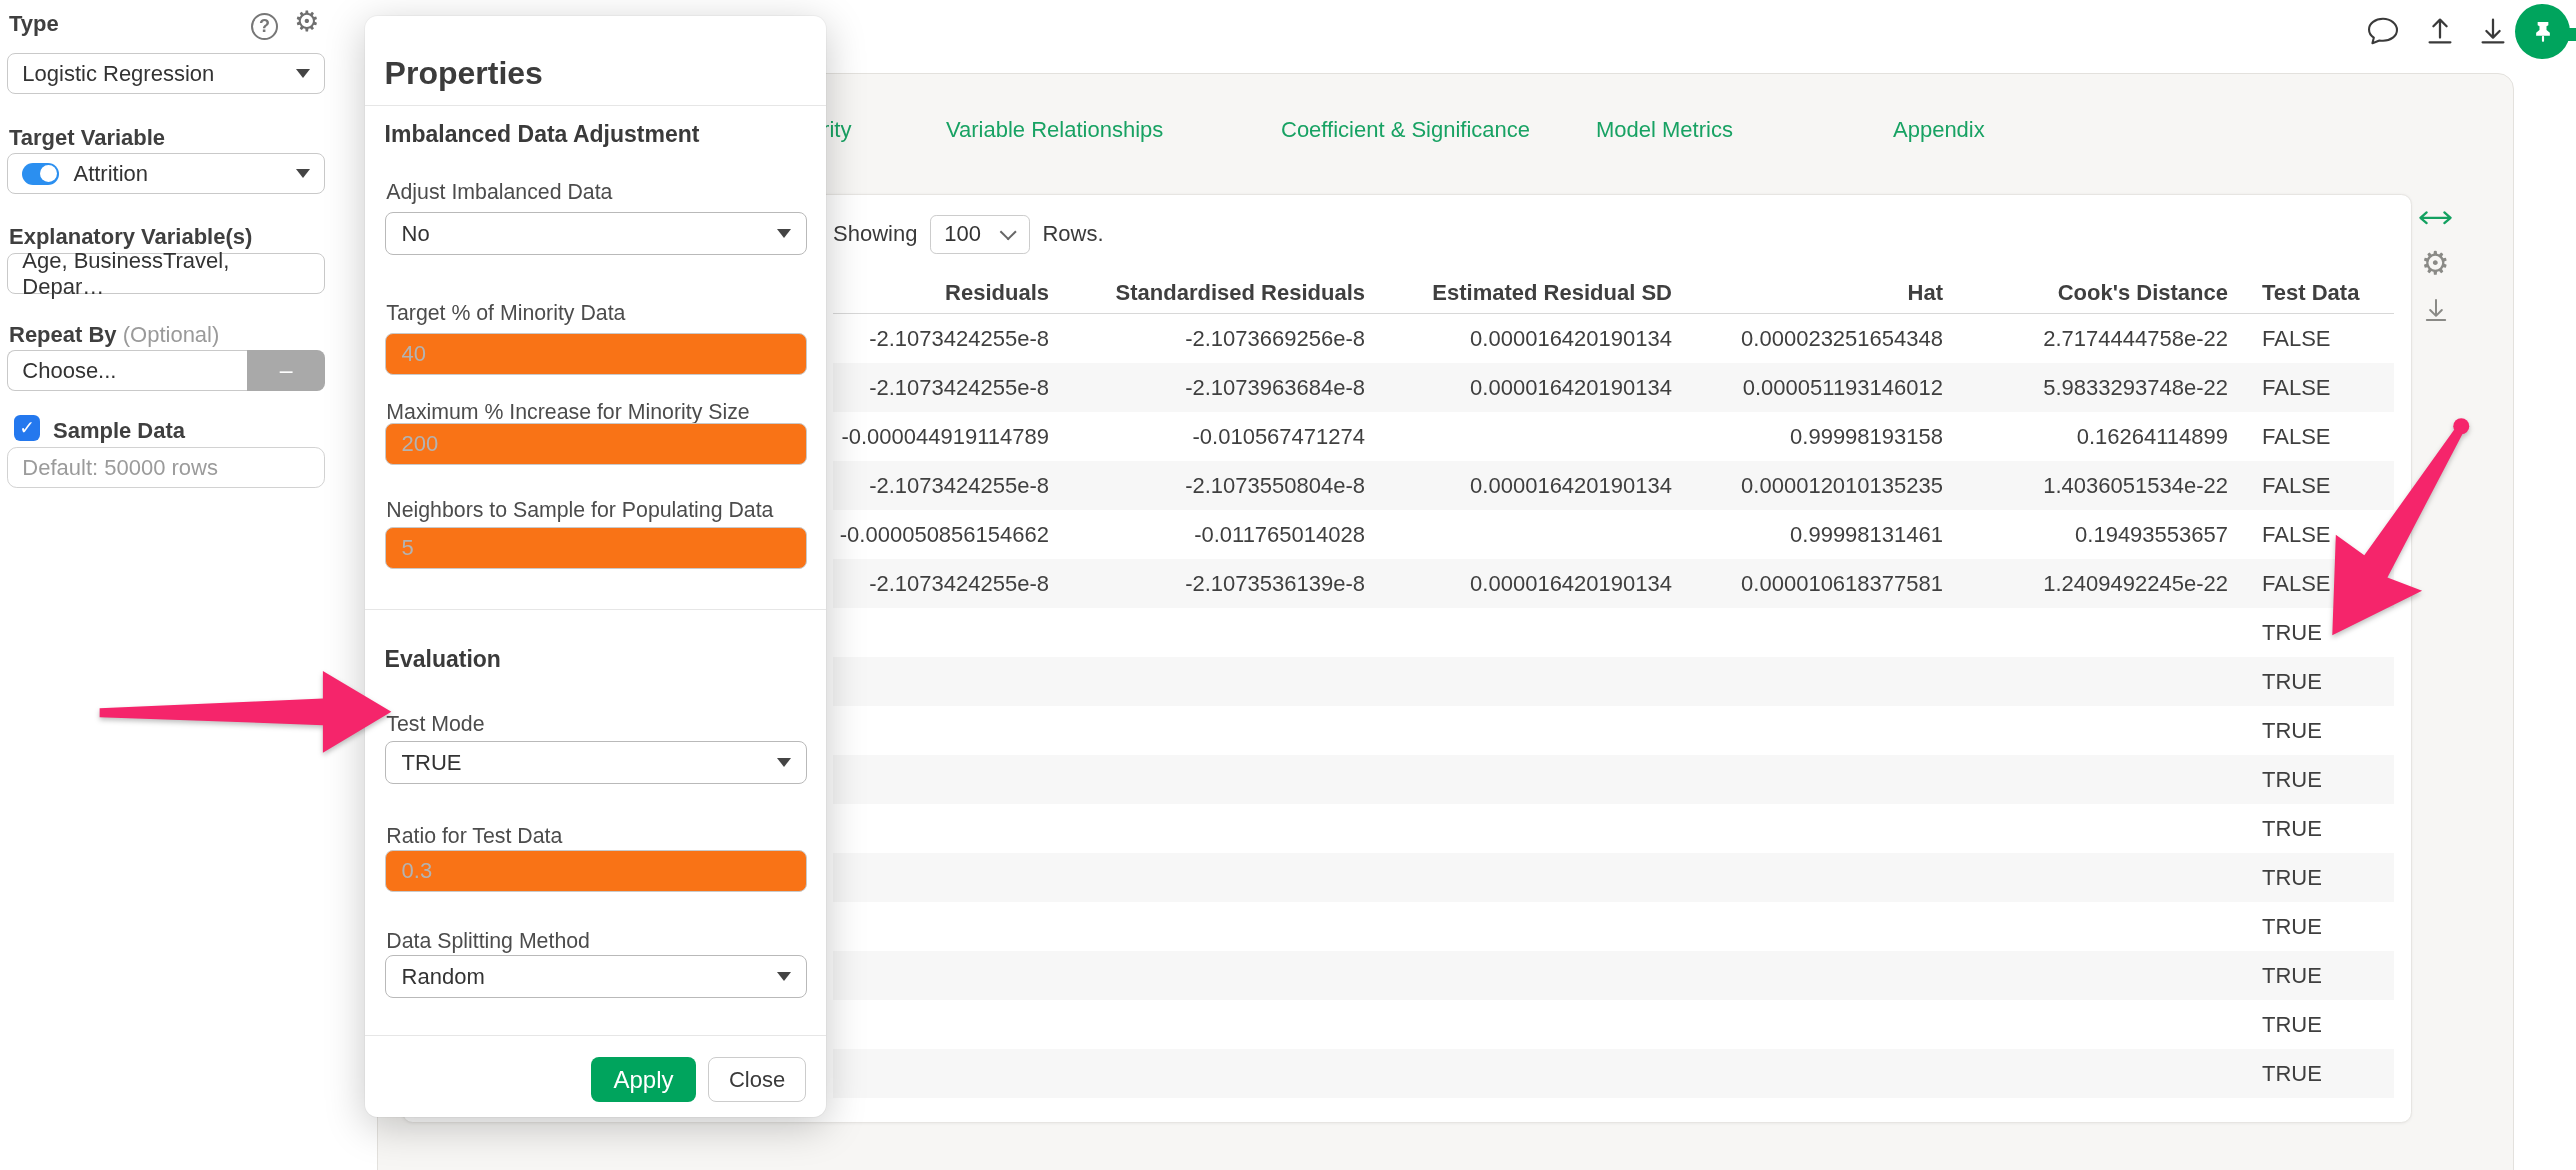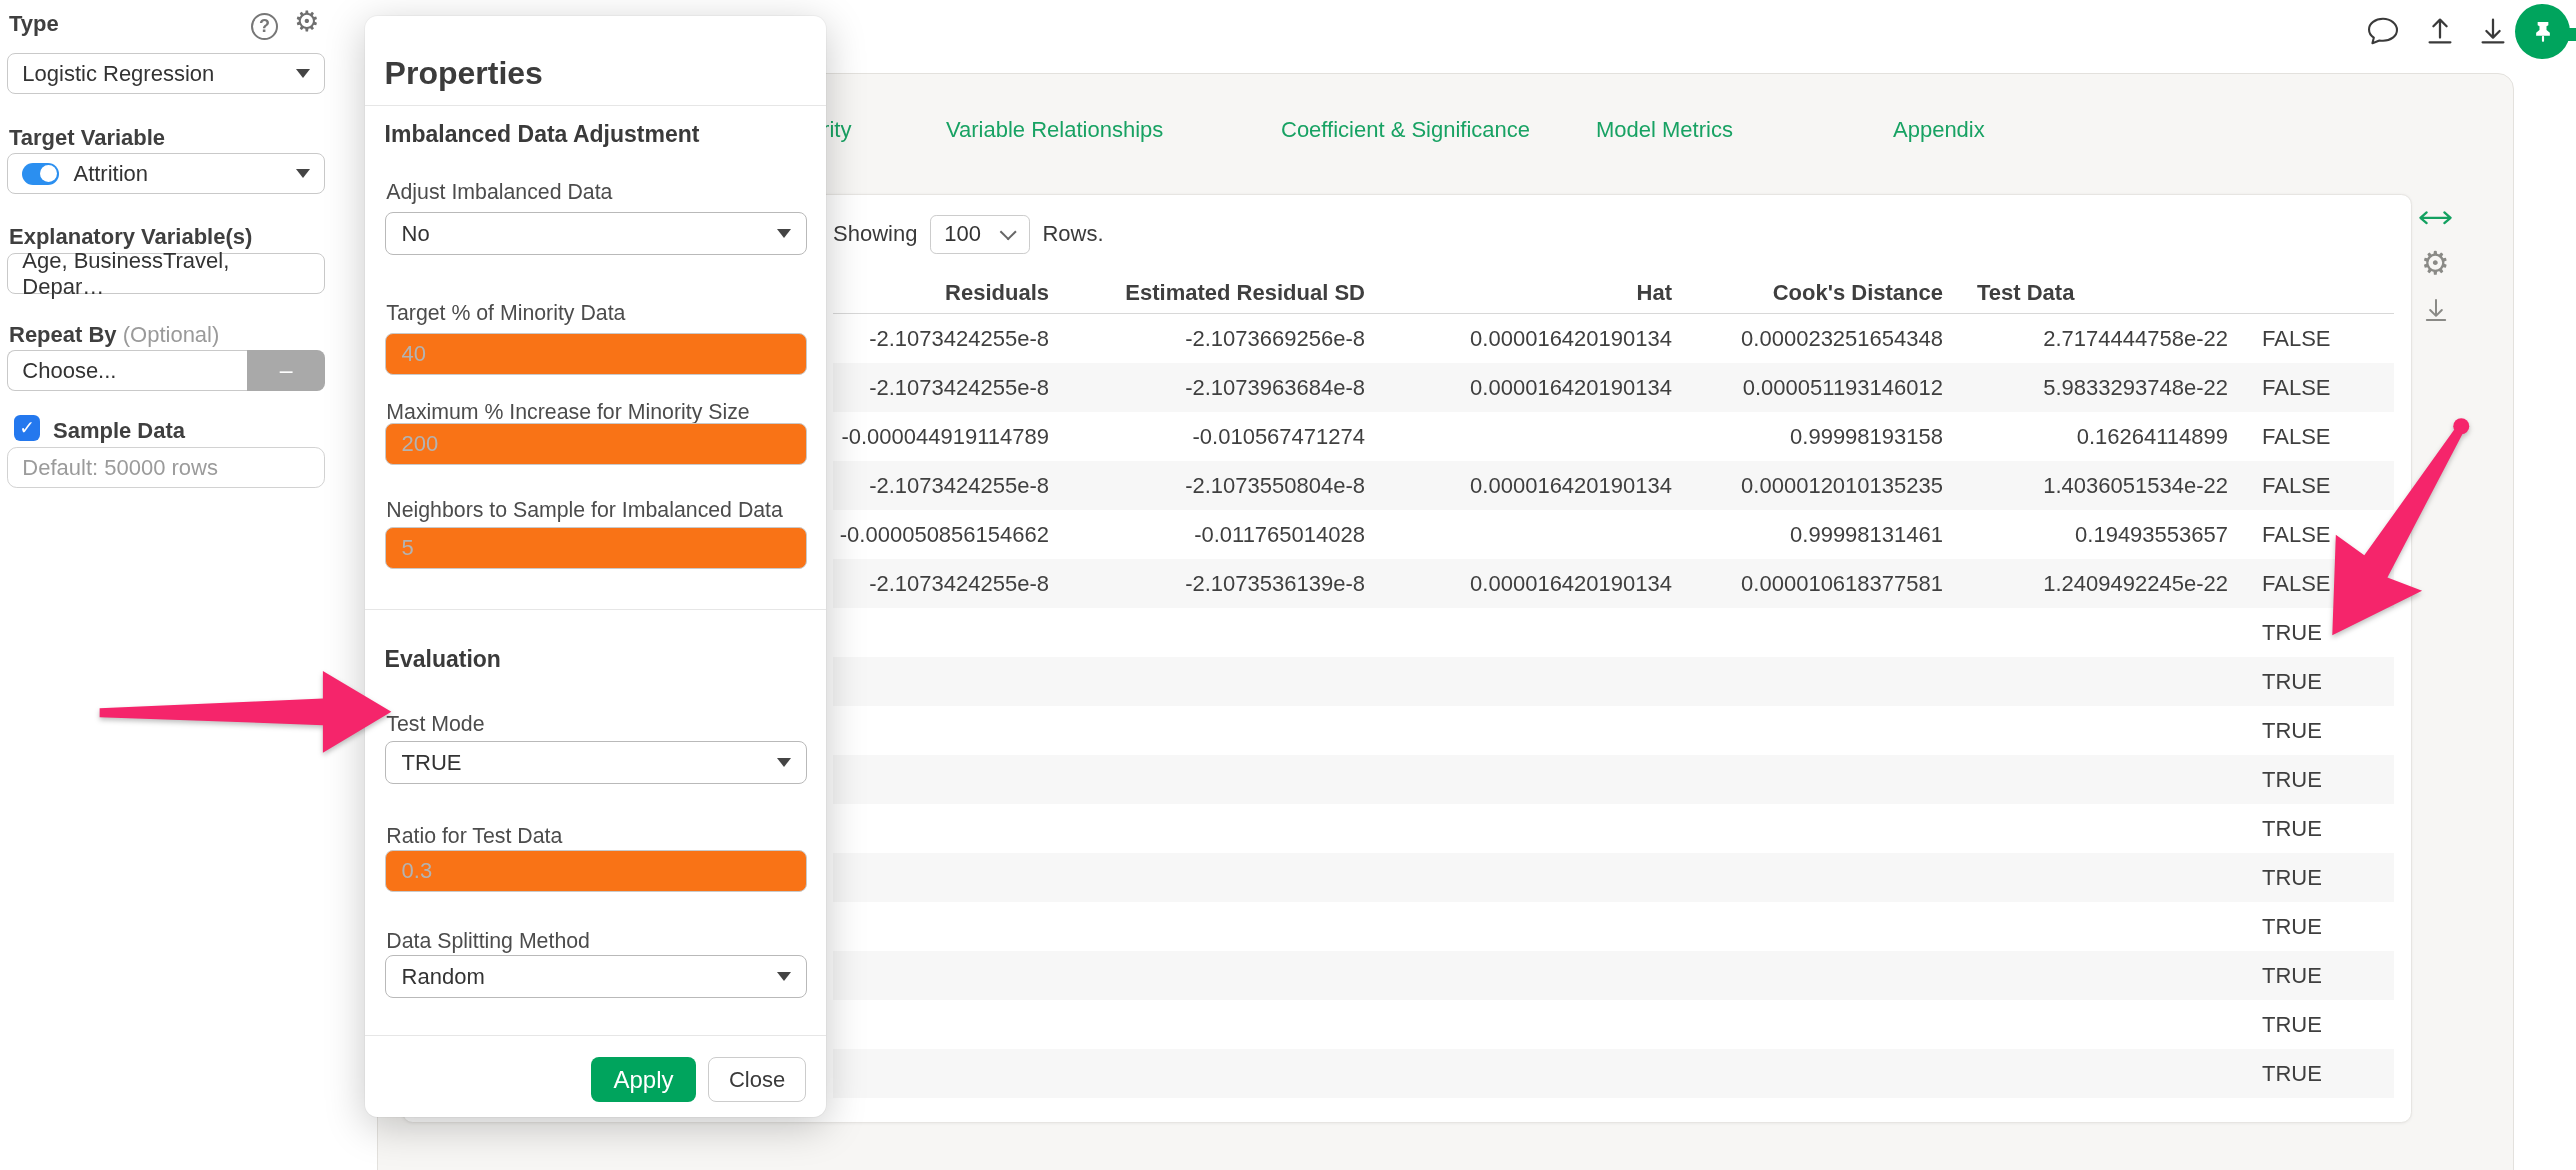--- a/index.html
+++ b/index.html
@@ -181,20 +181,21 @@
       <span>Showing</span>
       <span class="page-size-select">
         <span>100</span>
         <span class="chev"></span>
       </span>
       <span>Rows.</span>
     </div>
 
     <div class="thead tgrid">
       <div class="tcell c0">Residuals</div>
+      <div class="tcell c1">Standardised Residuals</div>
       <div class="tcell c2">Estimated Residual SD</div>
       <div class="tcell c3">Hat</div>
       <div class="tcell c4">Cook's Distance</div>
       <div class="tcell c5">Test Data</div>
     </div>
 
     <div class="trows">
         <div class="trow tgrid">
           <div class="tcell c0">-2.1073424255e-8</div>
           <div class="tcell c1">-2.1073669256e-8</div>
@@ -349,21 +350,21 @@
       <span>No</span>
       <span class="caret"></span>
     </div>
 
     <div class="m-label" style="top:285px">Target % of Minority Data</div>
     <input class="m-input" style="top: 317px;" placeholder="40">
 
     <div class="m-label" style="top:384px">Maximum % Increase for Minority Size</div>
     <input class="m-input" style="top: 407px;" placeholder="200">
 
-    <div class="m-label" style="top:482px">Neighbors to Sample for Imbalanced Data</div>
+    <div class="m-label" style="top:482px">Neighbors to Sample for Populating Data</div>
     <input class="m-input" style="top: 511px;" placeholder="5">
 
     <div class="m-div" style="top:593px"></div>
     <div class="m-section" style="top:630px">Evaluation</div>
 
     <div class="m-label" style="top:696px">Test Mode</div>
     <div class="m-select" style="top:725px">
       <span>TRUE</span>
       <span class="caret"></span>
     </div>

